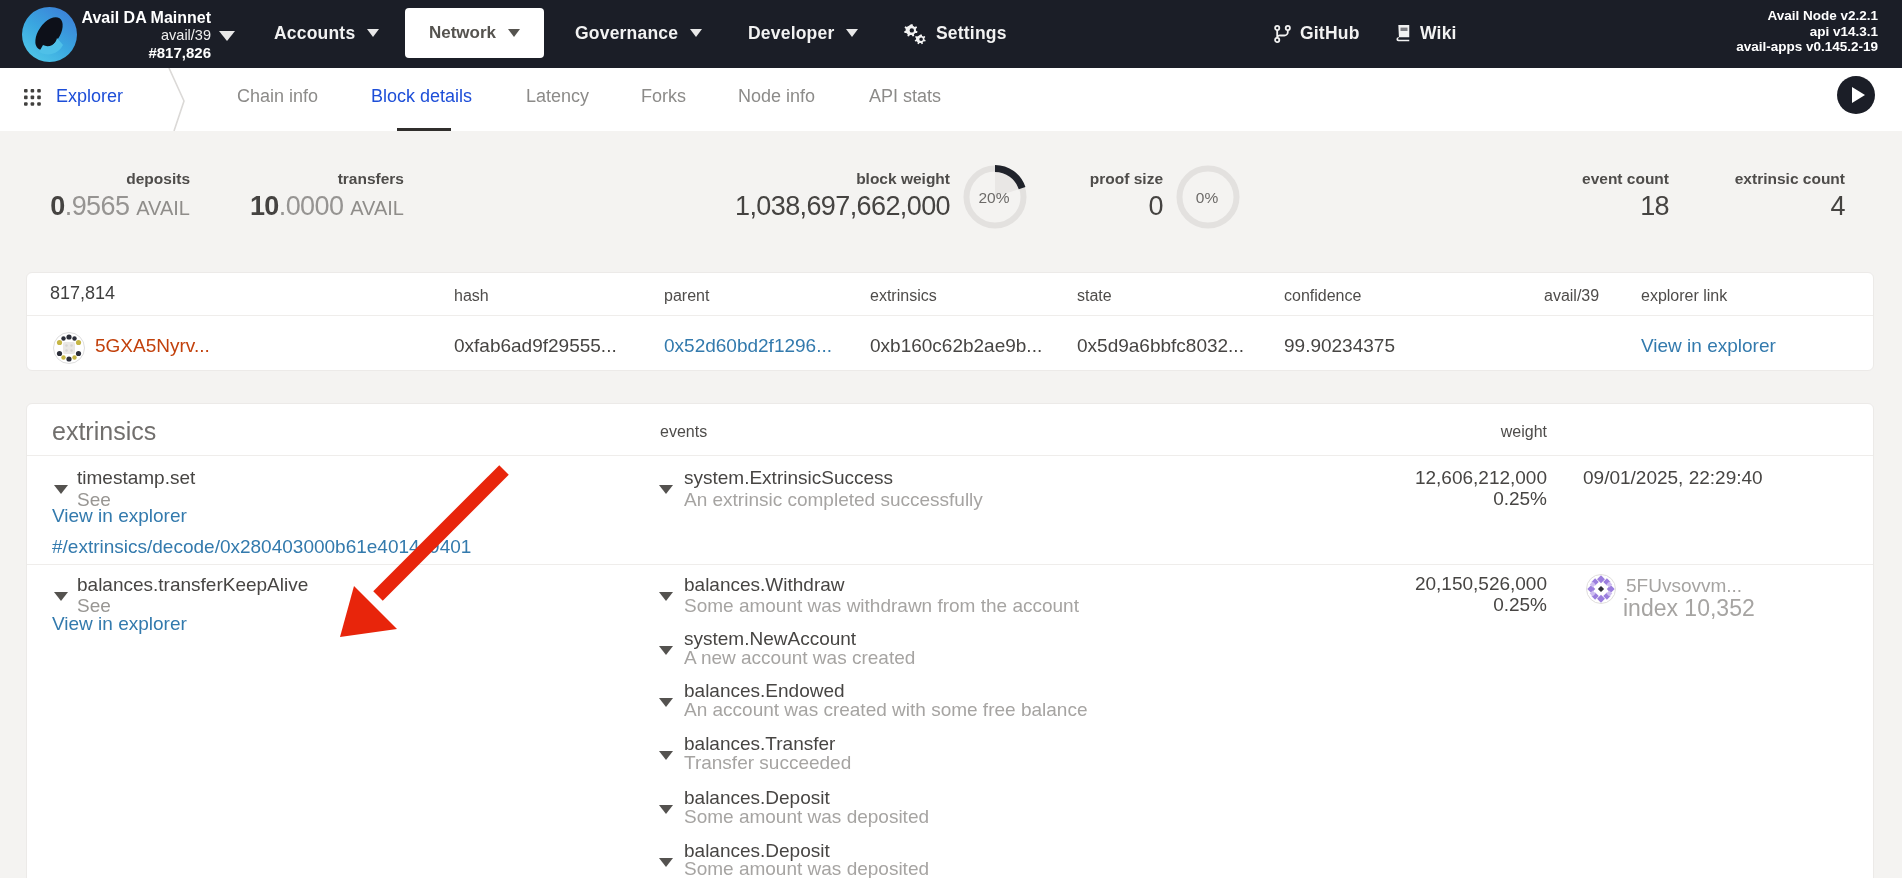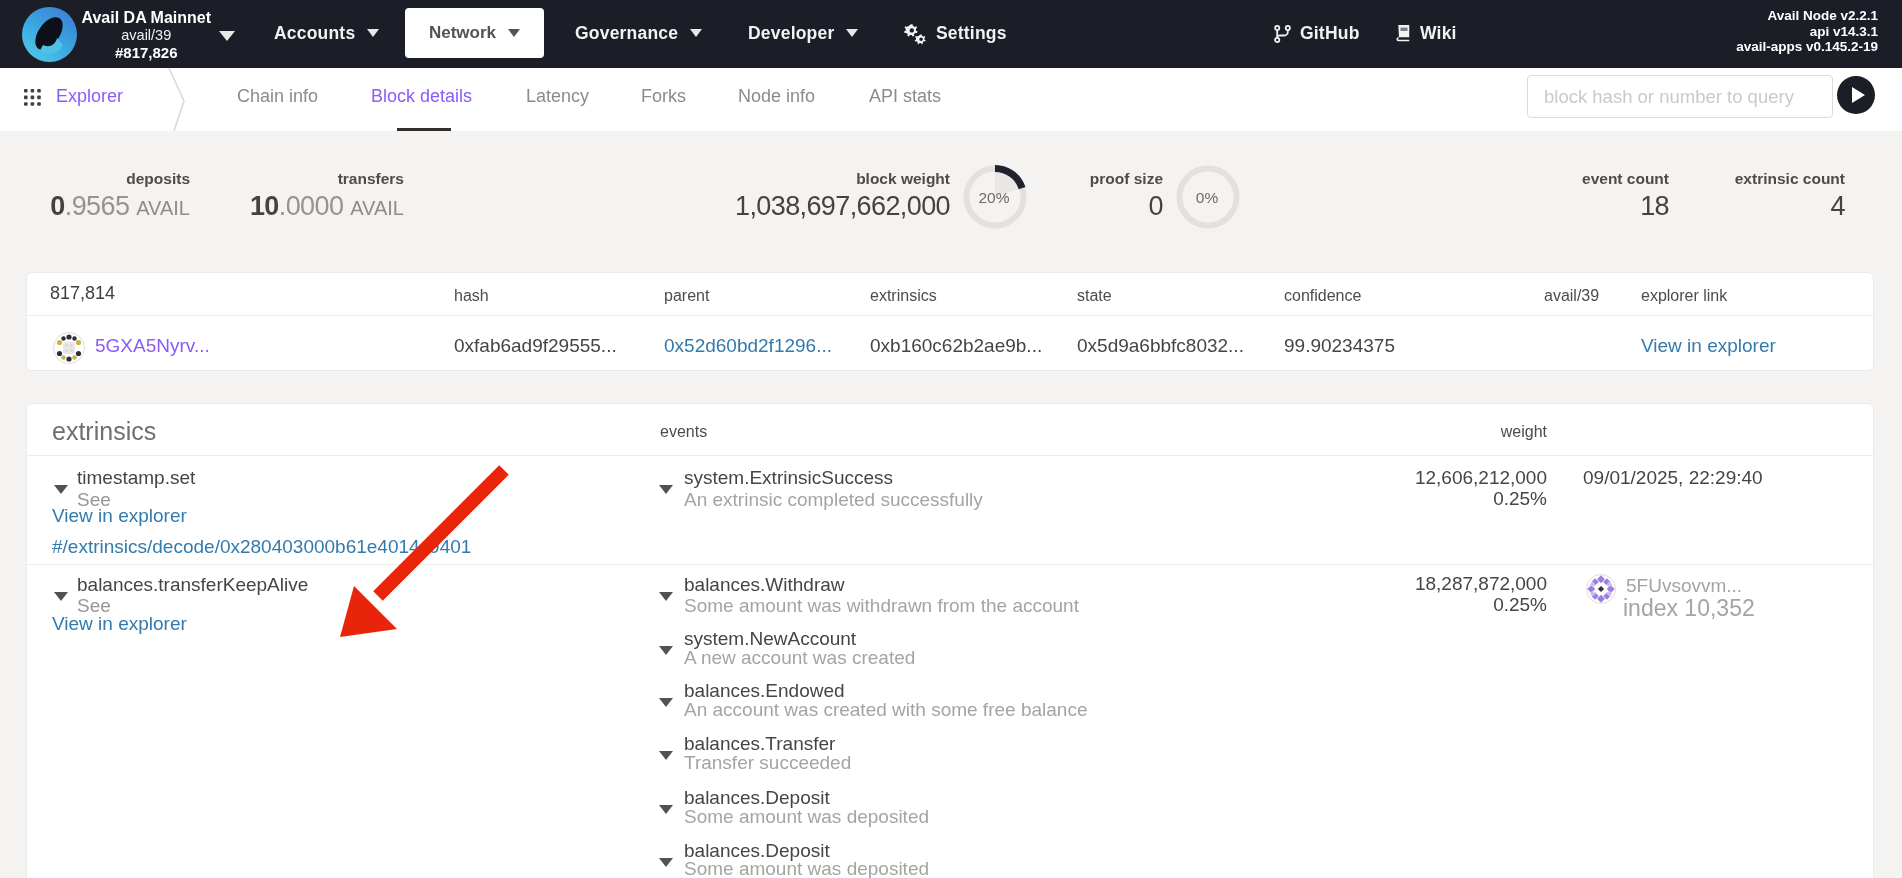--- a/index.html
+++ b/index.html
@@ -6,28 +6,28 @@
 html,body{width:1902px;height:878px;overflow:hidden}
 body{background:#f4f3f1;font-family:"Liberation Sans",sans-serif;position:relative}
 .a{position:absolute}
 .topbar{left:0;top:0;width:1902px;height:68px;background:#1b1e27}
 .caret{display:inline-block;width:0;height:0;border-left:6.5px solid transparent;border-right:6.5px solid transparent;border-top:8px solid #e8e8e8;vertical-align:middle;margin-left:12px;margin-top:-2px}
 .mitem{font-size:17.5px;font-weight:bold;color:#f2f2f2;letter-spacing:.2px}
 .netbtn{left:405px;top:8px;width:139px;height:50px;background:#fff;border-radius:4px;text-align:center;line-height:50px}
 .netbtn span{font-size:17px;font-weight:bold;color:#55534f}
 .netbtn .caret{border-top-color:#55534f}
 .vers{right:24px;top:8px;text-align:right;color:#fff;font-size:13.5px;font-weight:bold;line-height:15.5px}
-.brand{right:1691px;top:9px;text-align:center;color:#fff;white-space:nowrap}
+.brand{right:1691px;top:9px;text-align:right;color:#fff;white-space:nowrap}
 .brand .l1{font-size:16px;font-weight:bold;line-height:18px}
 .brand .l2{font-size:14.5px;line-height:17px;color:#f0f0f0}
 .brand .l3{font-size:15px;font-weight:bold;line-height:17px}
 .brand .caret{margin-left:7px;border-left-width:8.5px;border-right-width:8.5px;border-top-width:10px;position:absolute;right:-24px;top:4px;margin-top:0}
 .tabsrow{left:0;top:68px;width:1902px;height:63px;background:#fff}
 .tab{top:19px;font-size:18px;color:#8c8b89;line-height:1}
-.tab.on{color:#8b5cf6}
+.tab.on{color:#1d4ed8}
 .underline{left:397px;top:60px;width:54px;height:3px;background:#302e2c}
 .searchbox{left:1527px;top:7px;width:306px;height:43px;border:1px solid #dcdad8;border-radius:4px;background:#fff;line-height:41px;padding-left:16px;font-size:18.5px;color:#ccc9c6}
 .gobtn{left:1837px;top:8px;width:38px;height:38px;border-radius:50%;background:#1b1e27}
 .gobtn:after{content:"";position:absolute;left:15px;top:11px;width:0;height:0;border-top:8px solid transparent;border-bottom:8px solid transparent;border-left:13px solid #fff}
 .stat{text-align:right}
 .stat .lb{font-size:15.5px;font-weight:bold;color:#4e4c4a;line-height:18px}
 .stat .vl{font-size:27px;color:#454341;line-height:27px;margin-top:5px;white-space:nowrap;letter-spacing:-0.6px}
 .stat .vl .g{color:#969492}
 .stat .vl .u{font-size:20px;color:#8f8d8a;letter-spacing:0}
 .card{background:#fff;border:1px solid #eceae8;border-radius:6px}
@@ -104,21 +104,20 @@
   <svg class="a" style="left:160px;top:0" width="40" height="63" viewBox="0 0 40 63">
       <polyline points="9,0 24,33 14,63" fill="none" stroke="#dbd9d7" stroke-width="1.6"></polyline>
     </svg>
   <span class="a tab" style="left:237px">Chain info</span>
   <span class="a tab on" style="left:371px">Block details</span>
   <span class="a tab" style="left:526px">Latency</span>
   <span class="a tab" style="left:641px">Forks</span>
   <span class="a tab" style="left:738px">Node info</span>
   <span class="a tab" style="left:869px">API stats</span>
   <div class="a underline"></div>
-  <div class="a searchbox">block hash or number to query</div>
   <div class="a gobtn"></div>
 </div>
 
 <div class="a stat" style="right:1712px;top:170px">
   <div class="lb">deposits</div>
   <div class="vl"><b>0</b><span class="g">.9565</span> <span class="u">AVAIL</span></div>
 </div>
 <div class="a stat" style="right:1498px;top:170px">
   <div class="lb">transfers</div>
   <div class="vl"><b>10</b><span class="g">.0000</span> <span class="u">AVAIL</span></div>
@@ -173,21 +172,21 @@
         <circle cx="21.5" cy="6.5" r="2.2" fill="#2c2f3a"></circle>
       <circle cx="10.5" cy="25.5" r="2.2" fill="#c5b545"></circle>
         <circle cx="21.5" cy="25.5" r="2.2" fill="#c5b545"></circle>
       <rect x="10" y="10" width="12" height="12" rx="2" fill="#e9e7e5"></rect>
       <circle cx="13.5" cy="13.5" r="1.2" fill="#d6d4d2"></circle>
         <circle cx="18.5" cy="13.5" r="1.2" fill="#d6d4d2"></circle>
       <circle cx="13.5" cy="18.5" r="1.2" fill="#d6d4d2"></circle>
         <circle cx="18.5" cy="18.5" r="1.2" fill="#d6d4d2"></circle>
     </g>
   </svg>
-  <span class="a" style="left:68px;top:63px;font-size:19px;color:#8b5cf6;line-height:1">5GXA5Nyrv...</span>
+  <span class="a" style="left:68px;top:63px;font-size:19px;color:#c2410c;line-height:1">5GXA5Nyrv...</span>
   <span class="a val" style="left:427px;top:63px">0xfab6ad9f29555...</span>
   <span class="a lnk" style="left:637px;top:63px">0x52d60bd2f1296...</span>
   <span class="a val" style="left:843px;top:63px">0xb160c62b2ae9b...</span>
   <span class="a val" style="left:1050px;top:63px">0x5d9a6bbfc8032...</span>
   <span class="a val" style="left:1257px;top:63px">99.90234375</span>
   <span class="a lnk" style="left:1614px;top:63px">View in explorer</span>
 </div>
 
 <div class="a card" style="left:26px;top:403px;width:1848px;height:560px">
   <div class="a" style="left:0;top:0;width:1846px;height:52px;border-bottom:1px solid #efedeb"></div>
@@ -223,21 +222,21 @@
   <span class="a gry" style="left:657px;top:296px">An account was created with some free balance</span>
   <div class="a exparrow" style="left:632px;top:347px"></div>
   <span class="a val" style="left:657px;top:330px">balances.Transfer</span>
   <span class="a gry" style="left:657px;top:349px">Transfer succeeded</span>
   <div class="a exparrow" style="left:632px;top:401px"></div>
   <span class="a val" style="left:657px;top:384px">balances.Deposit</span>
   <span class="a gry" style="left:657px;top:403px">Some amount was deposited</span>
   <div class="a exparrow" style="left:632px;top:454px"></div>
   <span class="a val" style="left:657px;top:437px">balances.Deposit</span>
   <span class="a gry" style="left:657px;top:455px">Some amount was deposited</span>
-  <span class="a val" style="right:326px;top:170px">18,287,872,000</span>
+  <span class="a val" style="right:326px;top:170px">20,150,526,000</span>
   <span class="a val" style="right:326px;top:191px">0.25%</span>
   <svg class="a" style="left:1559px;top:170px" width="30" height="30" viewBox="0 0 30 30">
     <circle cx="15" cy="15" r="14.5" fill="#fff" stroke="#e0dedc" stroke-width="1"></circle>
     <g fill="#9b7ede">
       <rect x="12.2" y="2.5" width="5.6" height="5.6" transform="rotate(45 15 5.3)"></rect>
       <rect x="12.2" y="21.9" width="5.6" height="5.6" transform="rotate(45 15 24.7)"></rect>
       <rect x="2.5" y="12.2" width="5.6" height="5.6" transform="rotate(45 5.3 15)"></rect>
       <rect x="21.9" y="12.2" width="5.6" height="5.6" transform="rotate(45 24.7 15)"></rect>
       <rect x="6.5" y="5.3" width="5.2" height="5.2" transform="rotate(45 9.1 7.9)"></rect>
       <rect x="18.3" y="5.3" width="5.2" height="5.2" transform="rotate(45 20.9 7.9)"></rect>

